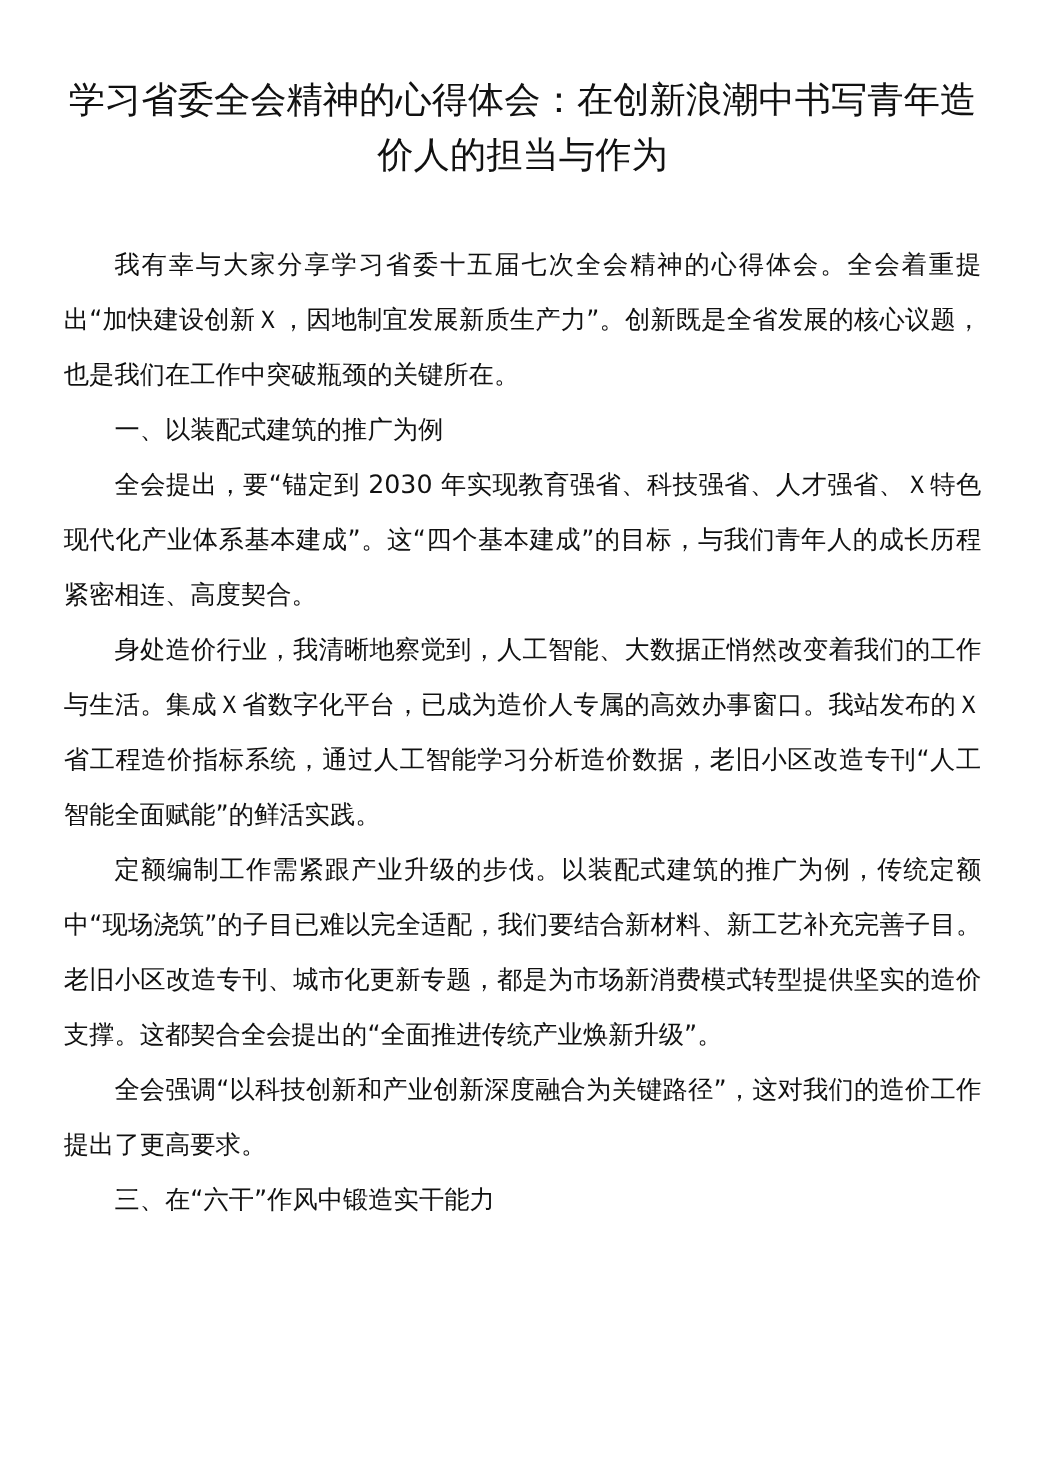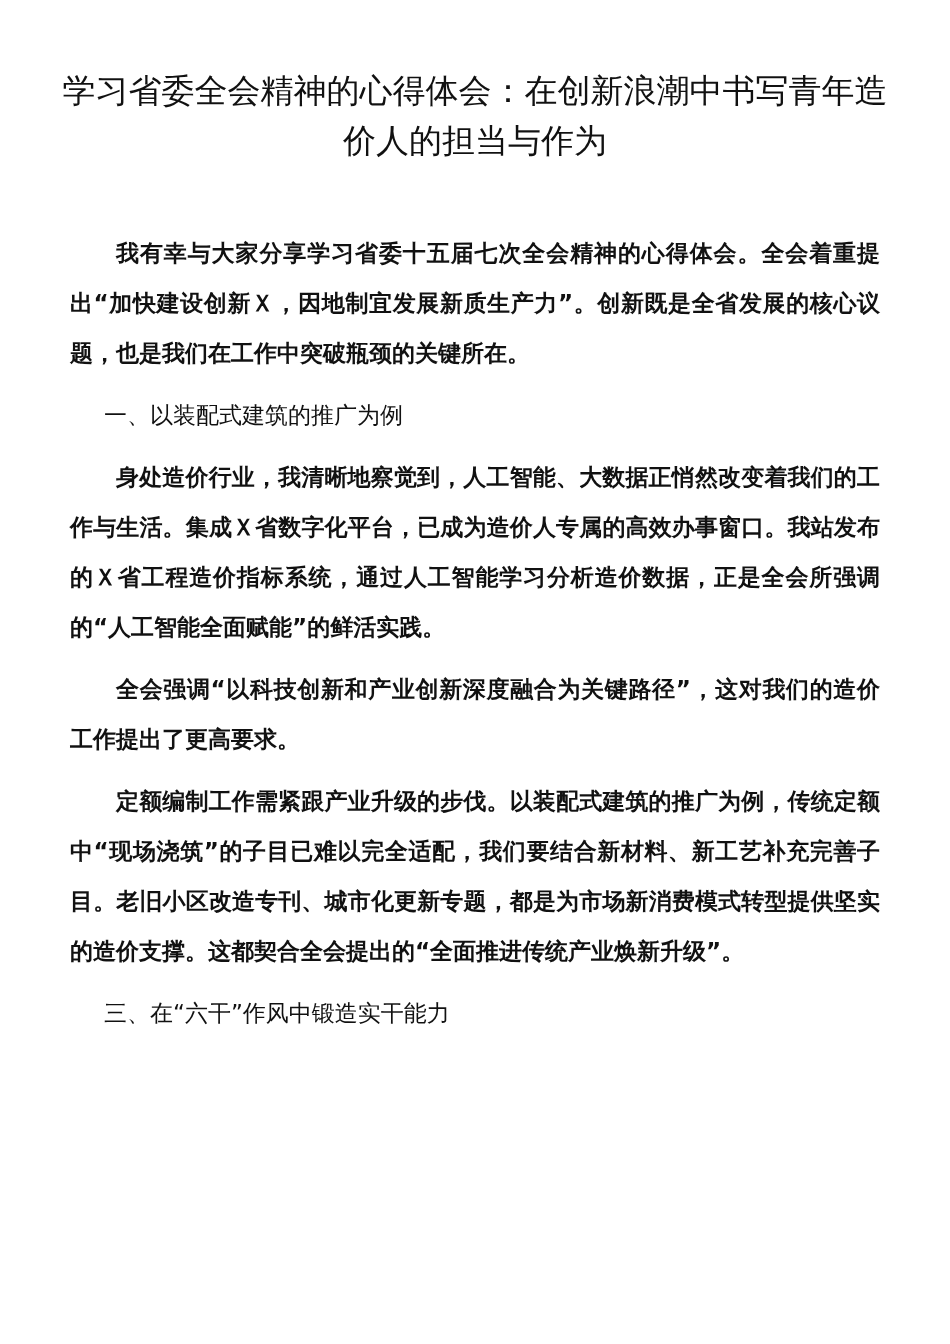--- a/index.html
+++ b/index.html
@@ -11,29 +11,30 @@
     .page { position: relative; width: 950px; height: 944px; }
     .title {
       position: absolute; left: 58px; top: 66px; width: 834px;
       text-align: center; font-size: 33px; line-height: 50px;
       letter-spacing: 0px; color: #111;
     }
     .body {
       position: absolute; left: 58px; top: 216px; width: 834px;
       font-size: 23px; line-height: 50px; color: #111;
     }
-    .para { margin: 12px; text-indent: 2em; text-align: justify; text-justify: inter-character; font-weight: bold; }
+    .para { margin: 0; text-indent: 2em; text-align: justify; text-justify: inter-character; }
     .heading { margin: 0; text-indent: 2em; }
   </style>
 </head>
 <body>
 
 <div class="page">
   <div class="title">学习省委全会精神的心得体会：在创新浪潮中书写青年造价人的担当与作为</div>
   <div class="body">
     <p class="para">我有幸与大家分享学习省委十五届七次全会精神的心得体会。全会着重提出“加快建设创新Ｘ，因地制宜发展新质生产力”。创新既是全省发展的核心议题，也是我们在工作中突破瓶颈的关键所在。</p>
     <p class="heading">一、以装配式建筑的推广为例</p>
-    <p class="para">身处造价行业，我清晰地察觉到，人工智能、大数据正悄然改变着我们的工作与生活。集成Ｘ省数字化平台，已成为造价人专属的高效办事窗口。我站发布的Ｘ省工程造价指标系统，通过人工智能学习分析造价数据，正是全会所强调的“人工智能全面赋能”的鲜活实践。</p>
+    <p class="para">全会提出，要“锚定到 2030 年实现教育强省、科技强省、人才强省、Ｘ特色现代化产业体系基本建成”。这“四个基本建成”的目标，与我们青年人的成长历程紧密相连、高度契合。</p>
+    <p class="para">身处造价行业，我清晰地察觉到，人工智能、大数据正悄然改变着我们的工作与生活。集成Ｘ省数字化平台，已成为造价人专属的高效办事窗口。我站发布的Ｘ省工程造价指标系统，通过人工智能学习分析造价数据，老旧小区改造专刊“人工智能全面赋能”的鲜活实践。</p>
+    <p class="para">定额编制工作需紧跟产业升级的步伐。以装配式建筑的推广为例，传统定额中“现场浇筑”的子目已难以完全适配，我们要结合新材料、新工艺补充完善子目。老旧小区改造专刊、城市化更新专题，都是为市场新消费模式转型提供坚实的造价支撑。这都契合全会提出的“全面推进传统产业焕新升级”。</p>
     <p class="para">全会强调“以科技创新和产业创新深度融合为关键路径”，这对我们的造价工作提出了更高要求。</p>
-    <p class="para">定额编制工作需紧跟产业升级的步伐。以装配式建筑的推广为例，传统定额中“现场浇筑”的子目已难以完全适配，我们要结合新材料、新工艺补充完善子目。老旧小区改造专刊、城市化更新专题，都是为市场新消费模式转型提供坚实的造价支撑。这都契合全会提出的“全面推进传统产业焕新升级”。</p>
     <p class="heading">三、在“六干”作风中锻造实干能力</p>
   </div>
 </div>
 
 </body></html>

